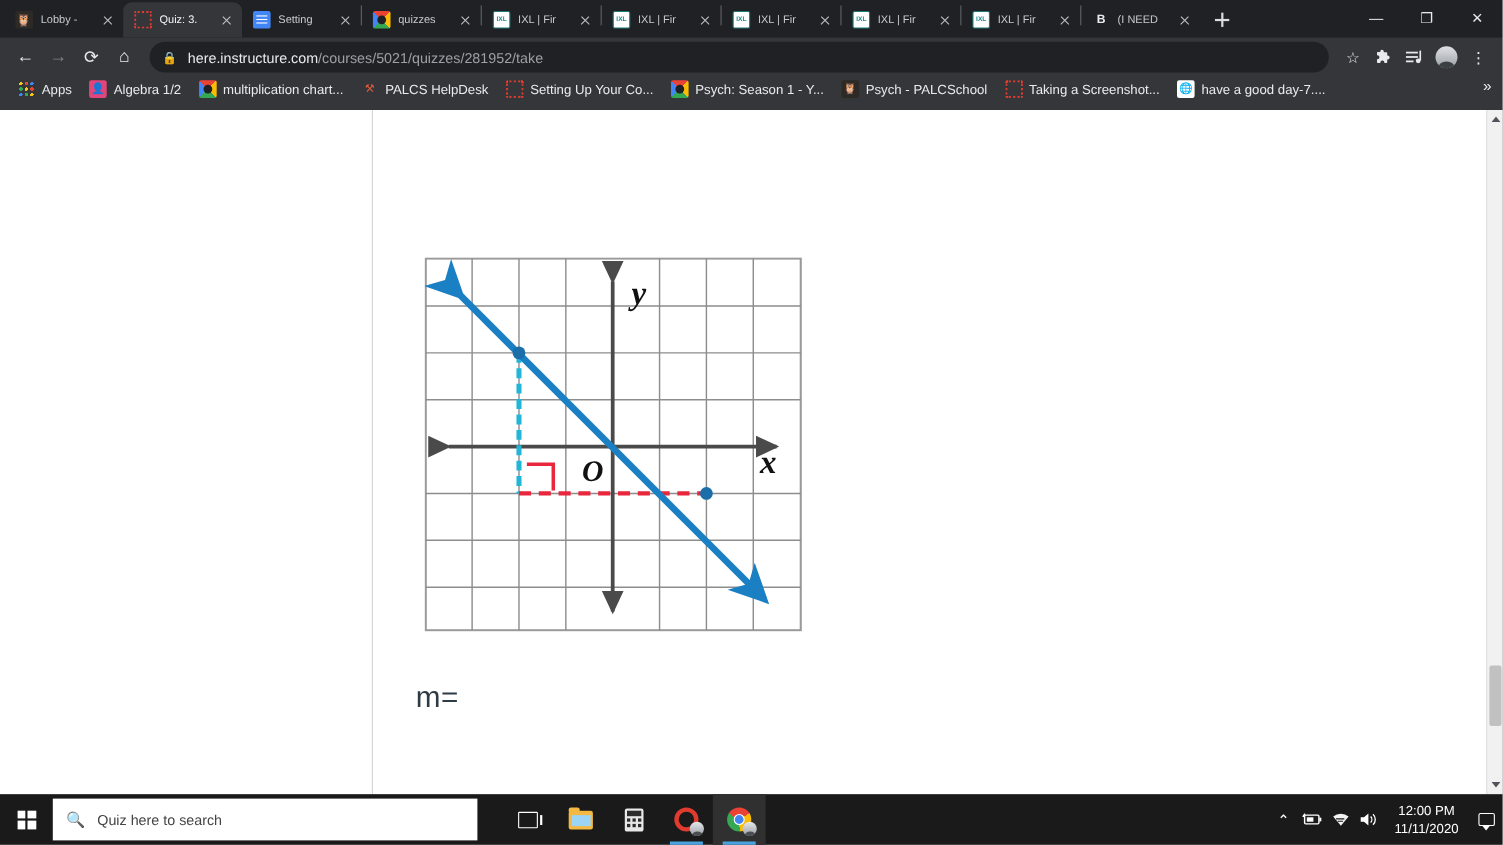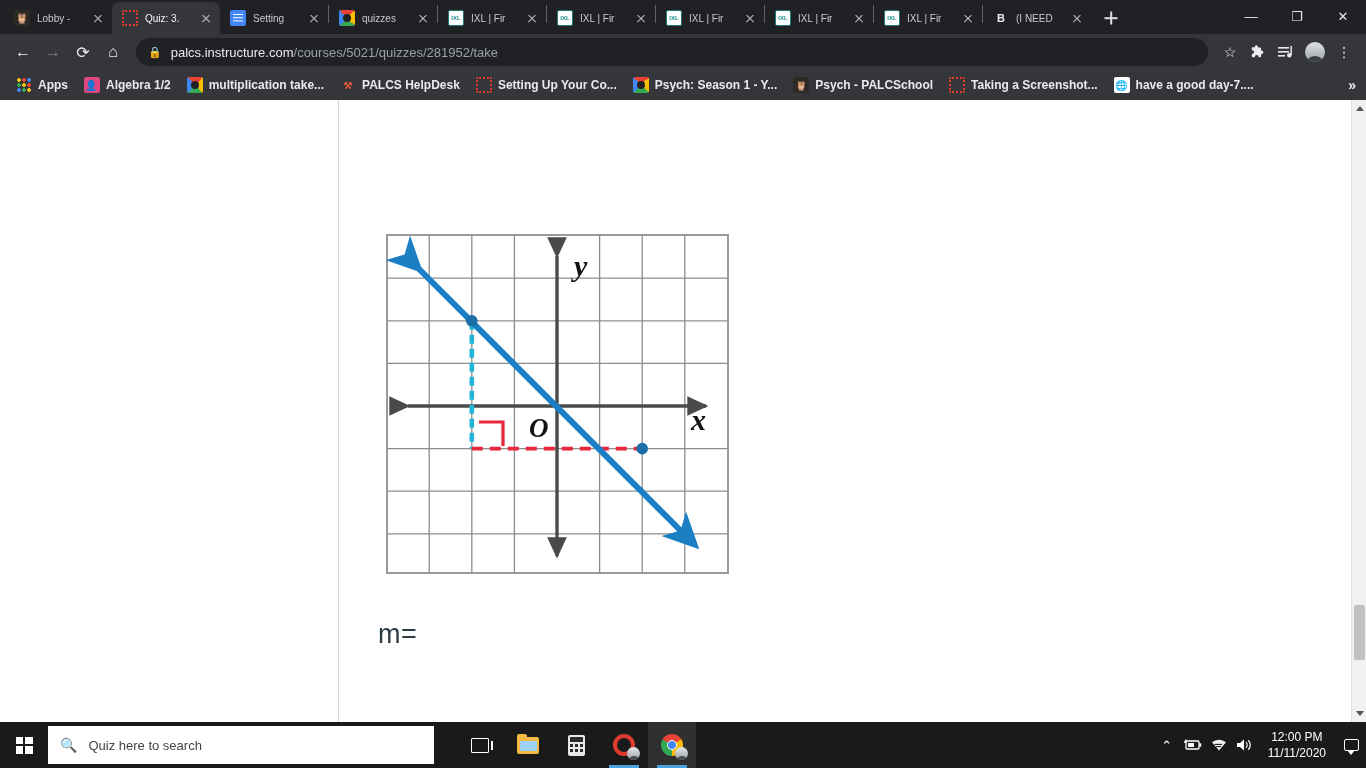--- a/index.html
+++ b/index.html
@@ -124,22 +124,22 @@
     position: relative; overflow: hidden;
   }
   .avatar::after {
     content: ""; position: absolute; left: 50%; bottom: -5px;
     transform: translateX(-50%); width: 15px; height: 11px;
     border-radius: 50% 50% 0 0; background: #3c4043;
   }
 
   
   .bookmarks {
-    height: 30px; background: #35363a; display: flex; align-items: center;
-    padding: 0 8px; color: #e8eaed; font-size: 12px; position: relative; font-weight: bold;
+    height: 30px; background: #35363a; display: flex; align-items: flex-start;
+    padding: 0 8px; color: #e8eaed; font-size: 12px; position: relative;
   }
   .bm { display: flex; align-items: center; padding: 3px 8px; white-space: nowrap; flex-shrink: 0; }
   .bm .bmicon {
     width: 16px; height: 16px; margin-right: 6px; flex-shrink: 0;
     display: flex; align-items: center; justify-content: center; font-size: 10px;
     border-radius: 2px;
   }
   .apps-grid {
     width: 14px; height: 14px;
     background:
@@ -391,21 +391,21 @@
   </div>
 
   <div class="toolbar">
     <div class="navbtn">←</div>
     <div class="navbtn dim">→</div>
     <div class="navbtn">⟳</div>
     <div class="navbtn">⌂</div>
 
     <div class="omnibox">
       <span class="lockicon">🔒</span>
-      <span class="url-host">palcs.instructure.com</span>
+      <span class="url-host">here.instructure.com</span>
       <span class="url-path">/courses/5021/quizzes/281952/take</span>
     </div>
 
     <div class="omni-right">
       <div class="tbicon">☆</div>
       <div class="tbicon">
         <svg width="16" height="16" viewBox="0 0 16 16" aria-hidden="true">
           <path fill="#e8eaed" d="M6.2 1.2c1 0 1.8.8 1.8 1.8v.4h2.2c.5 0 .9.4.9.9v2.2h.4c1 0 1.8.8 1.8 1.8s-.8 1.8-1.8 1.8h-.4v2.2c0 .5-.4.9-.9.9H8.5v-.4c0-1-.8-1.8-1.8-1.8s-1.8.8-1.8 1.8v.4H2.7c-.5 0-.9-.4-.9-.9V9.9h.4c1 0 1.8-.8 1.8-1.8S3.2 6.3 2.2 6.3h-.4V4.1c0-.5.4-.9.9-.9h2.2v-.2c0-1 .3-1.8 1.3-1.8z"></path>
         </svg>
       </div>
@@ -429,21 +429,21 @@
           <span class="apps-grid"></span>
         </span>
       <span>Apps</span>
     </div>
     <div class="bm">
       <span class="bmicon fi-algebra">👤</span>
       <span>Algebra 1/2</span>
     </div>
     <div class="bm">
       <span class="bmicon fi-google"></span>
-      <span>multiplication take...</span>
+      <span>multiplication chart...</span>
     </div>
     <div class="bm">
       <span class="bmicon fi-helpdesk">⚒</span>
       <span>PALCS HelpDesk</span>
     </div>
     <div class="bm">
       <span class="bmicon fi-canvas"></span>
       <span>Setting Up Your Co...</span>
     </div>
     <div class="bm">

